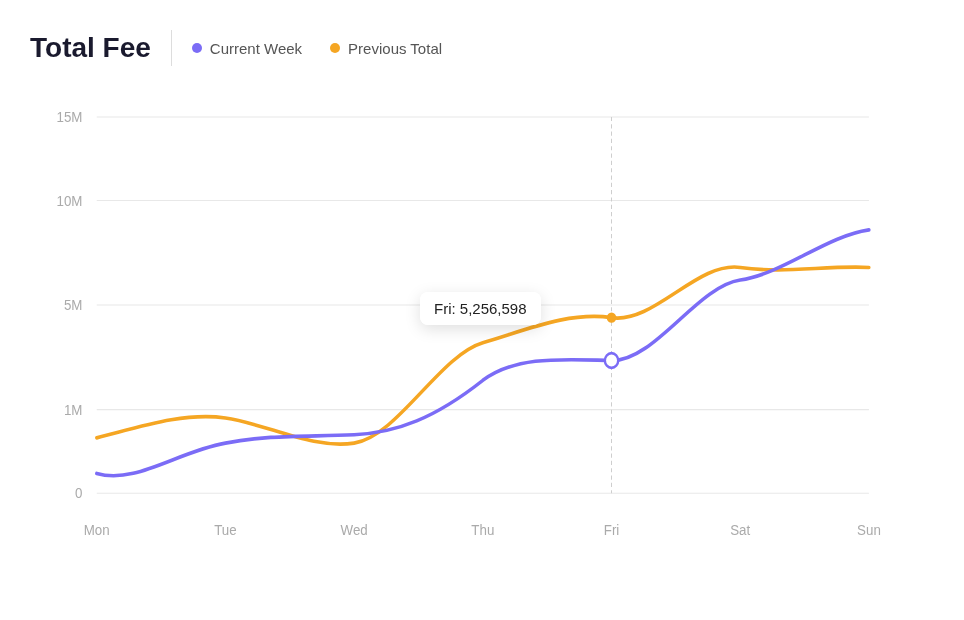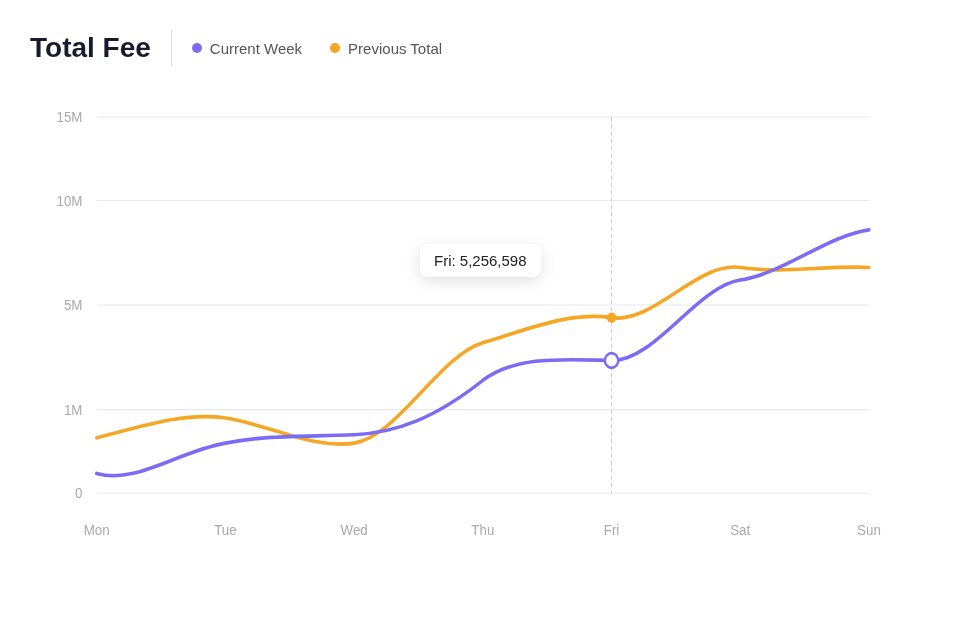--- a/index.html
+++ b/index.html
@@ -61,20 +61,21 @@
     .tooltip {
       position: absolute;
       background: rgba(255,255,255,0.95);
       border-radius: 8px;
       padding: 8px 14px;
       font-size: 15px;
       color: #222;
       box-shadow: 0 4px 16px rgba(0,0,0,0.13);
       pointer-events: none;
       white-space: nowrap;
+      margin-top: 48px;
     }
   </style>
 </head>
 <body>
 
 <div class="chart-container">
   <div class="header">
     <span class="title">Total Fee</span>
     <div class="divider"></div>
     <div class="legend">

